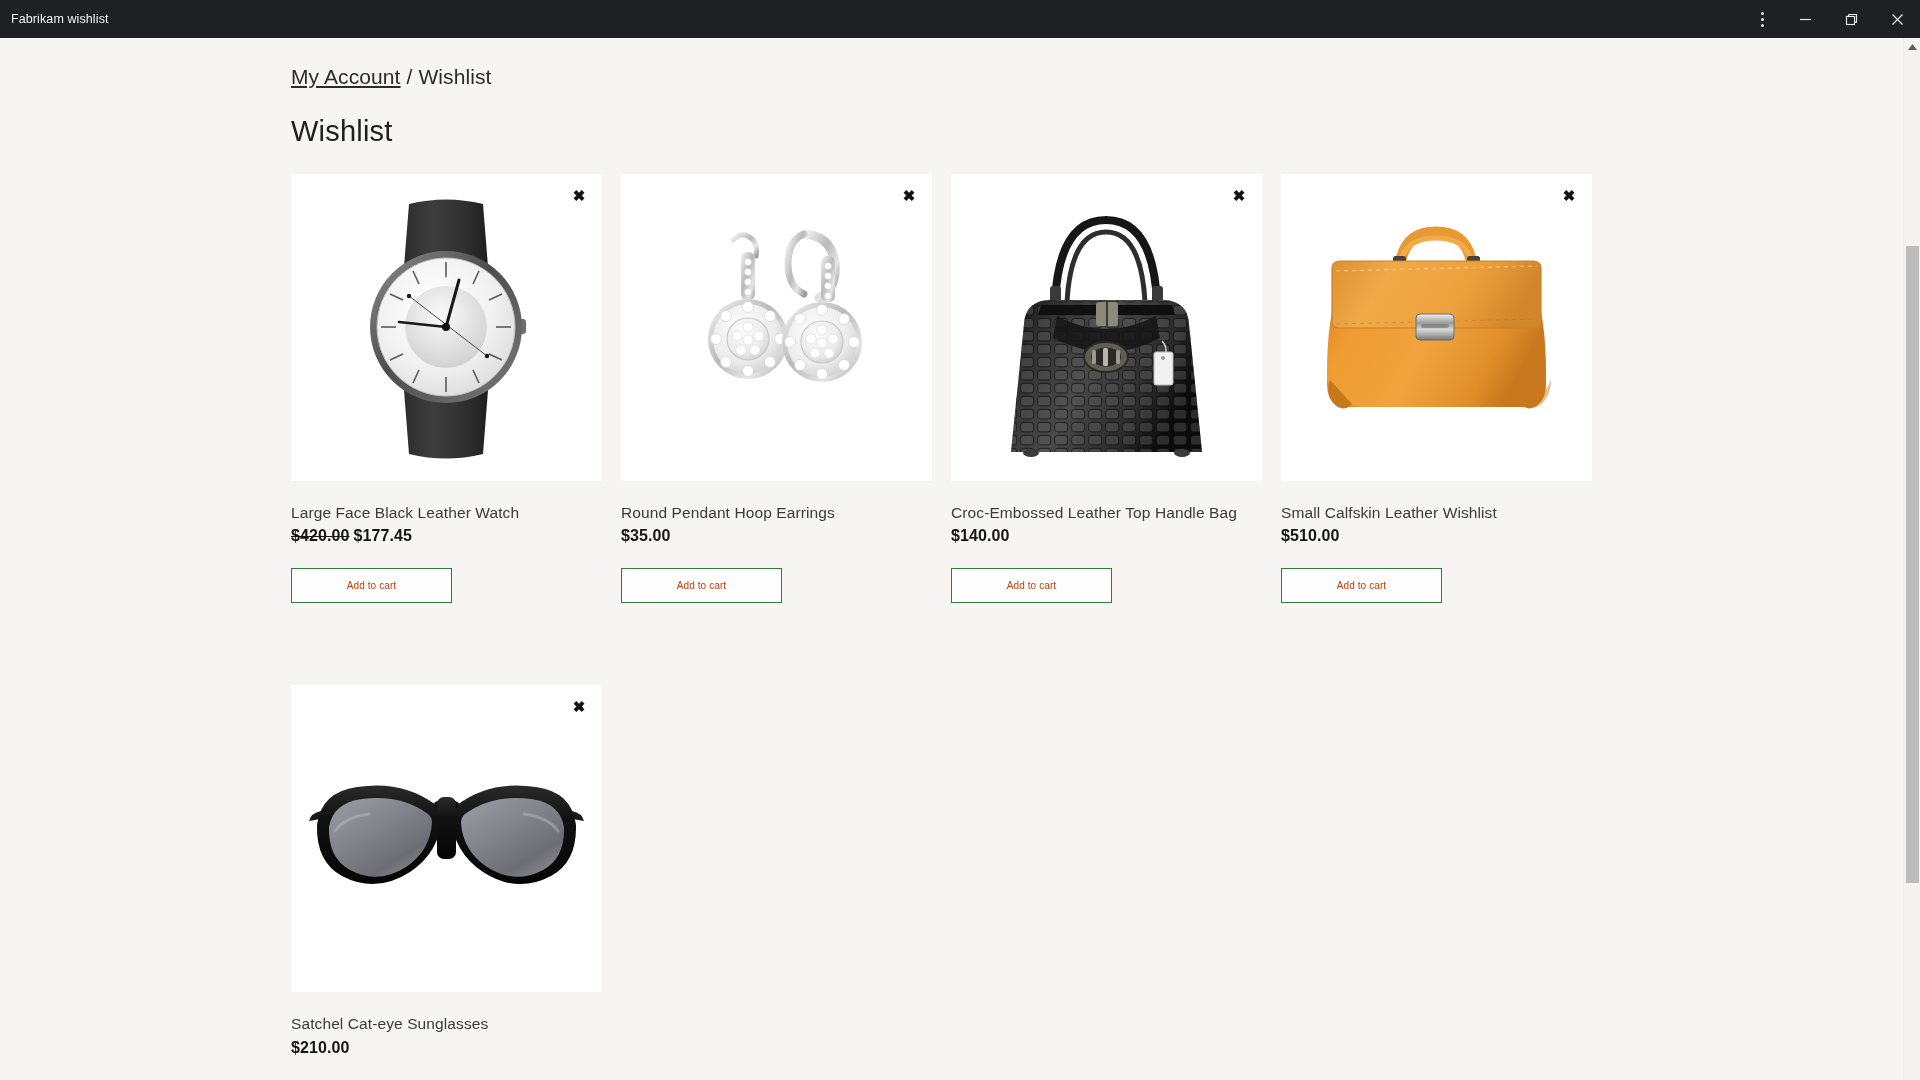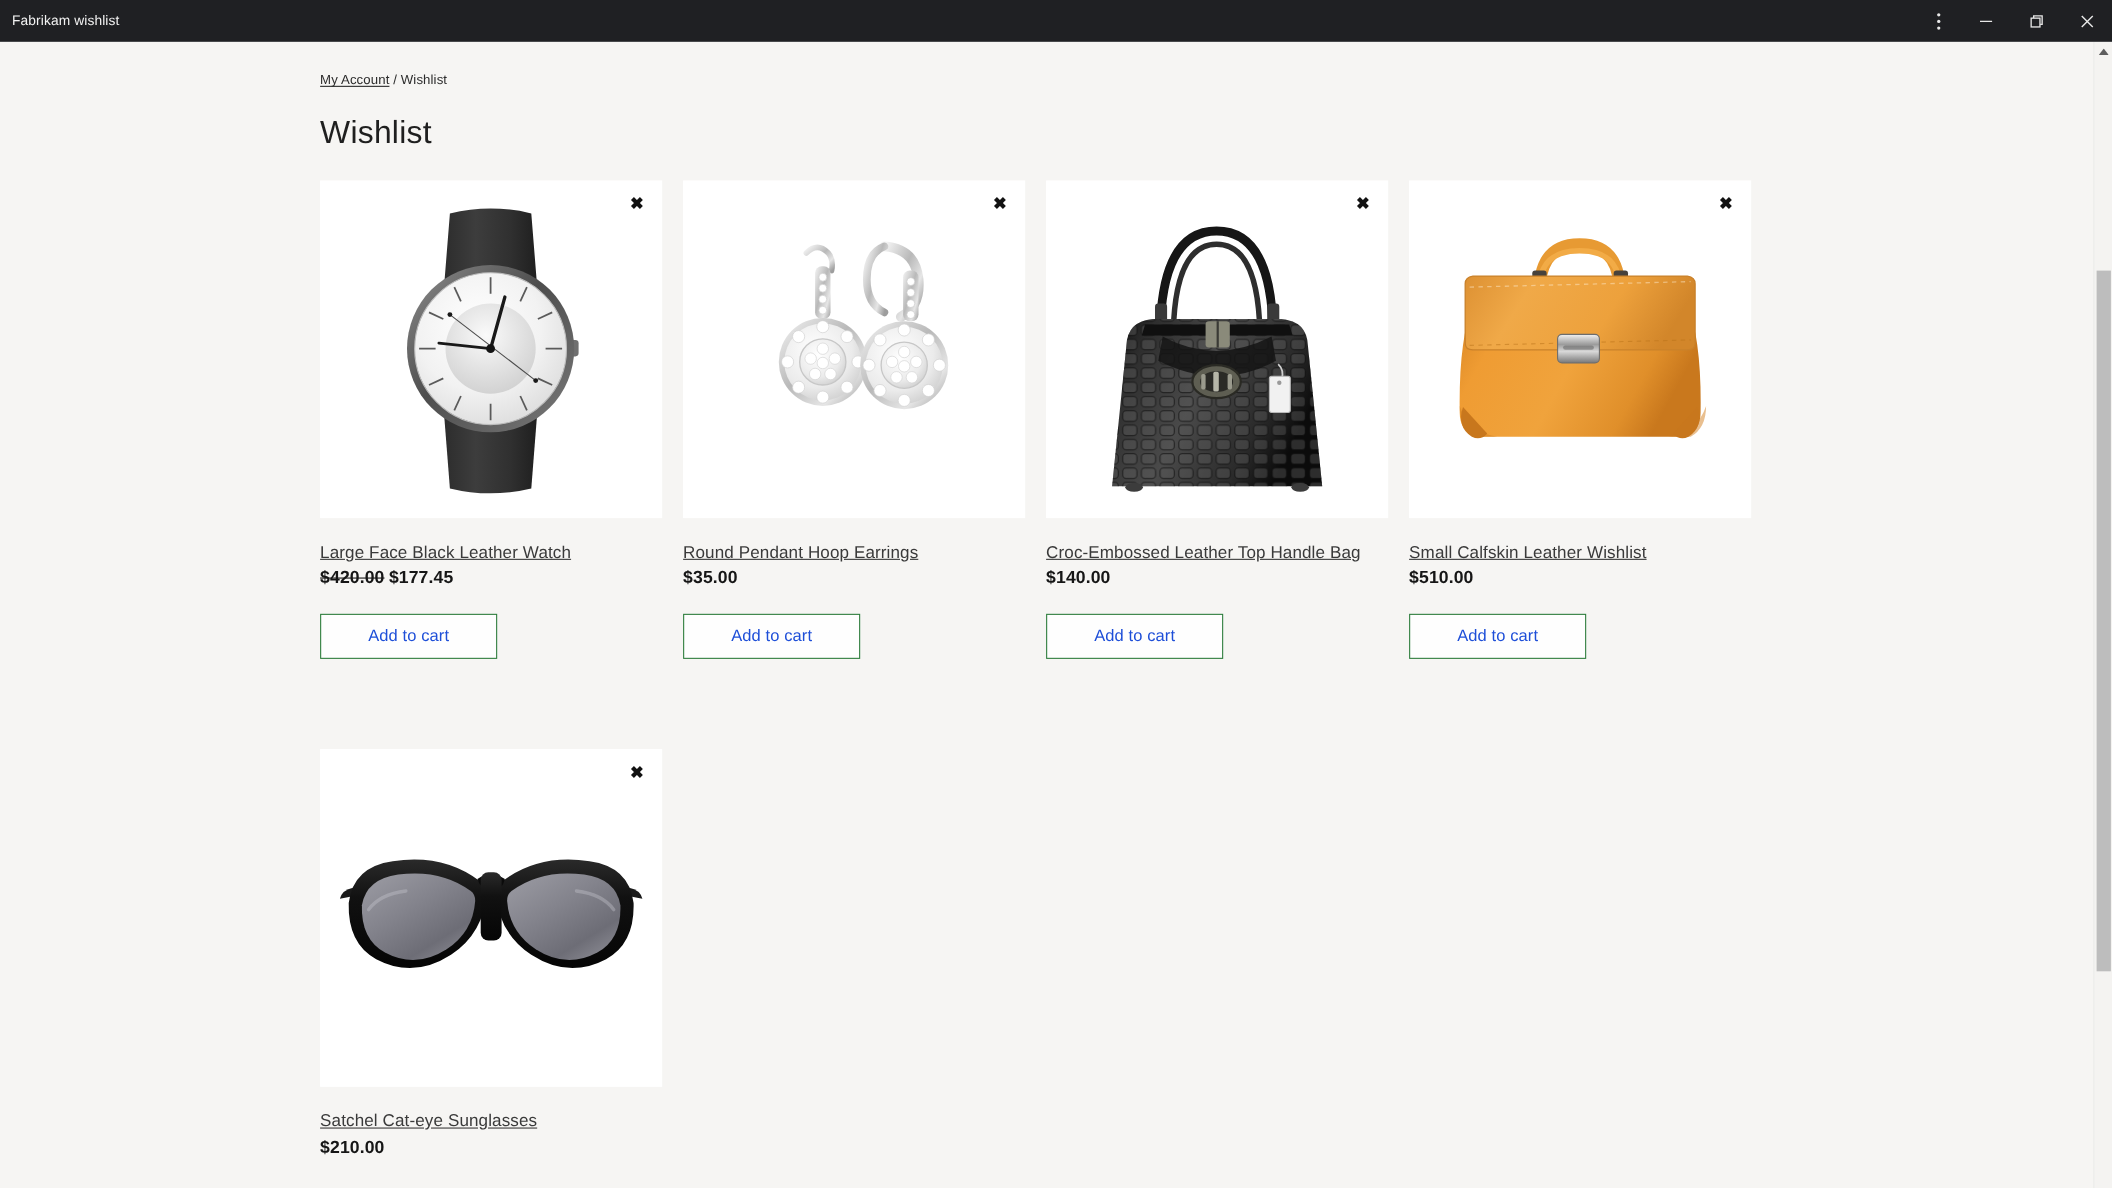--- a/index.html
+++ b/index.html
@@ -44,21 +44,21 @@
     height: 1053px;
     background: #f6f5f3;
     overflow: hidden;
   }
   .page {
     padding-left: 291px;
     padding-top: 27px;
   }
 
   .breadcrumb {
-    font-size: 12px;
+    font-size: 21px;
     color: #2b2b2b;
     letter-spacing: .1px;
     margin-bottom: 26px;
   }
   .breadcrumb a {
     color: #2b2b2b;
     text-decoration: underline;
     text-underline-offset: 2px;
   }
   .breadcrumb .sep { color: #2b2b2b; }
@@ -107,43 +107,42 @@
 
   .prod-img { position: absolute; inset: 0; }
   .prod-img svg { display: block; width: 100%; height: 100%; }
 
   .card-title {
     margin-top: 22px;
     font-size: 15.5px;
     color: #3a3a3a;
     letter-spacing: .1px;
     line-height: 1.25;
-    text-decoration: underline;
   }
   .card-price {
     margin-top: 5px;
     font-size: 16px;
     font-weight: bold;
     color: #161616;
     letter-spacing: .1px;
   }
   .card-price .old {
     text-decoration: line-through;
     margin-right: 4px;
     margin-top: 20px;
   }
   .add-btn {
     margin-top: 23px;
     display: inline-block;
     min-width: 161px;
     padding: 11px 20px;
     background: #fefefe;
     border: 1px solid #2e7d3c;
-    color: #1d4ed8;
-    font-size: 15px;
+    color: #c2410c;
+    font-size: 10px;
     font-family: "Liberation Sans", sans-serif;
     letter-spacing: .1px;
     cursor: pointer;
     text-align: center;
     border-radius: 0;
   }
 
   
   .scrollbar {
     position: absolute;

